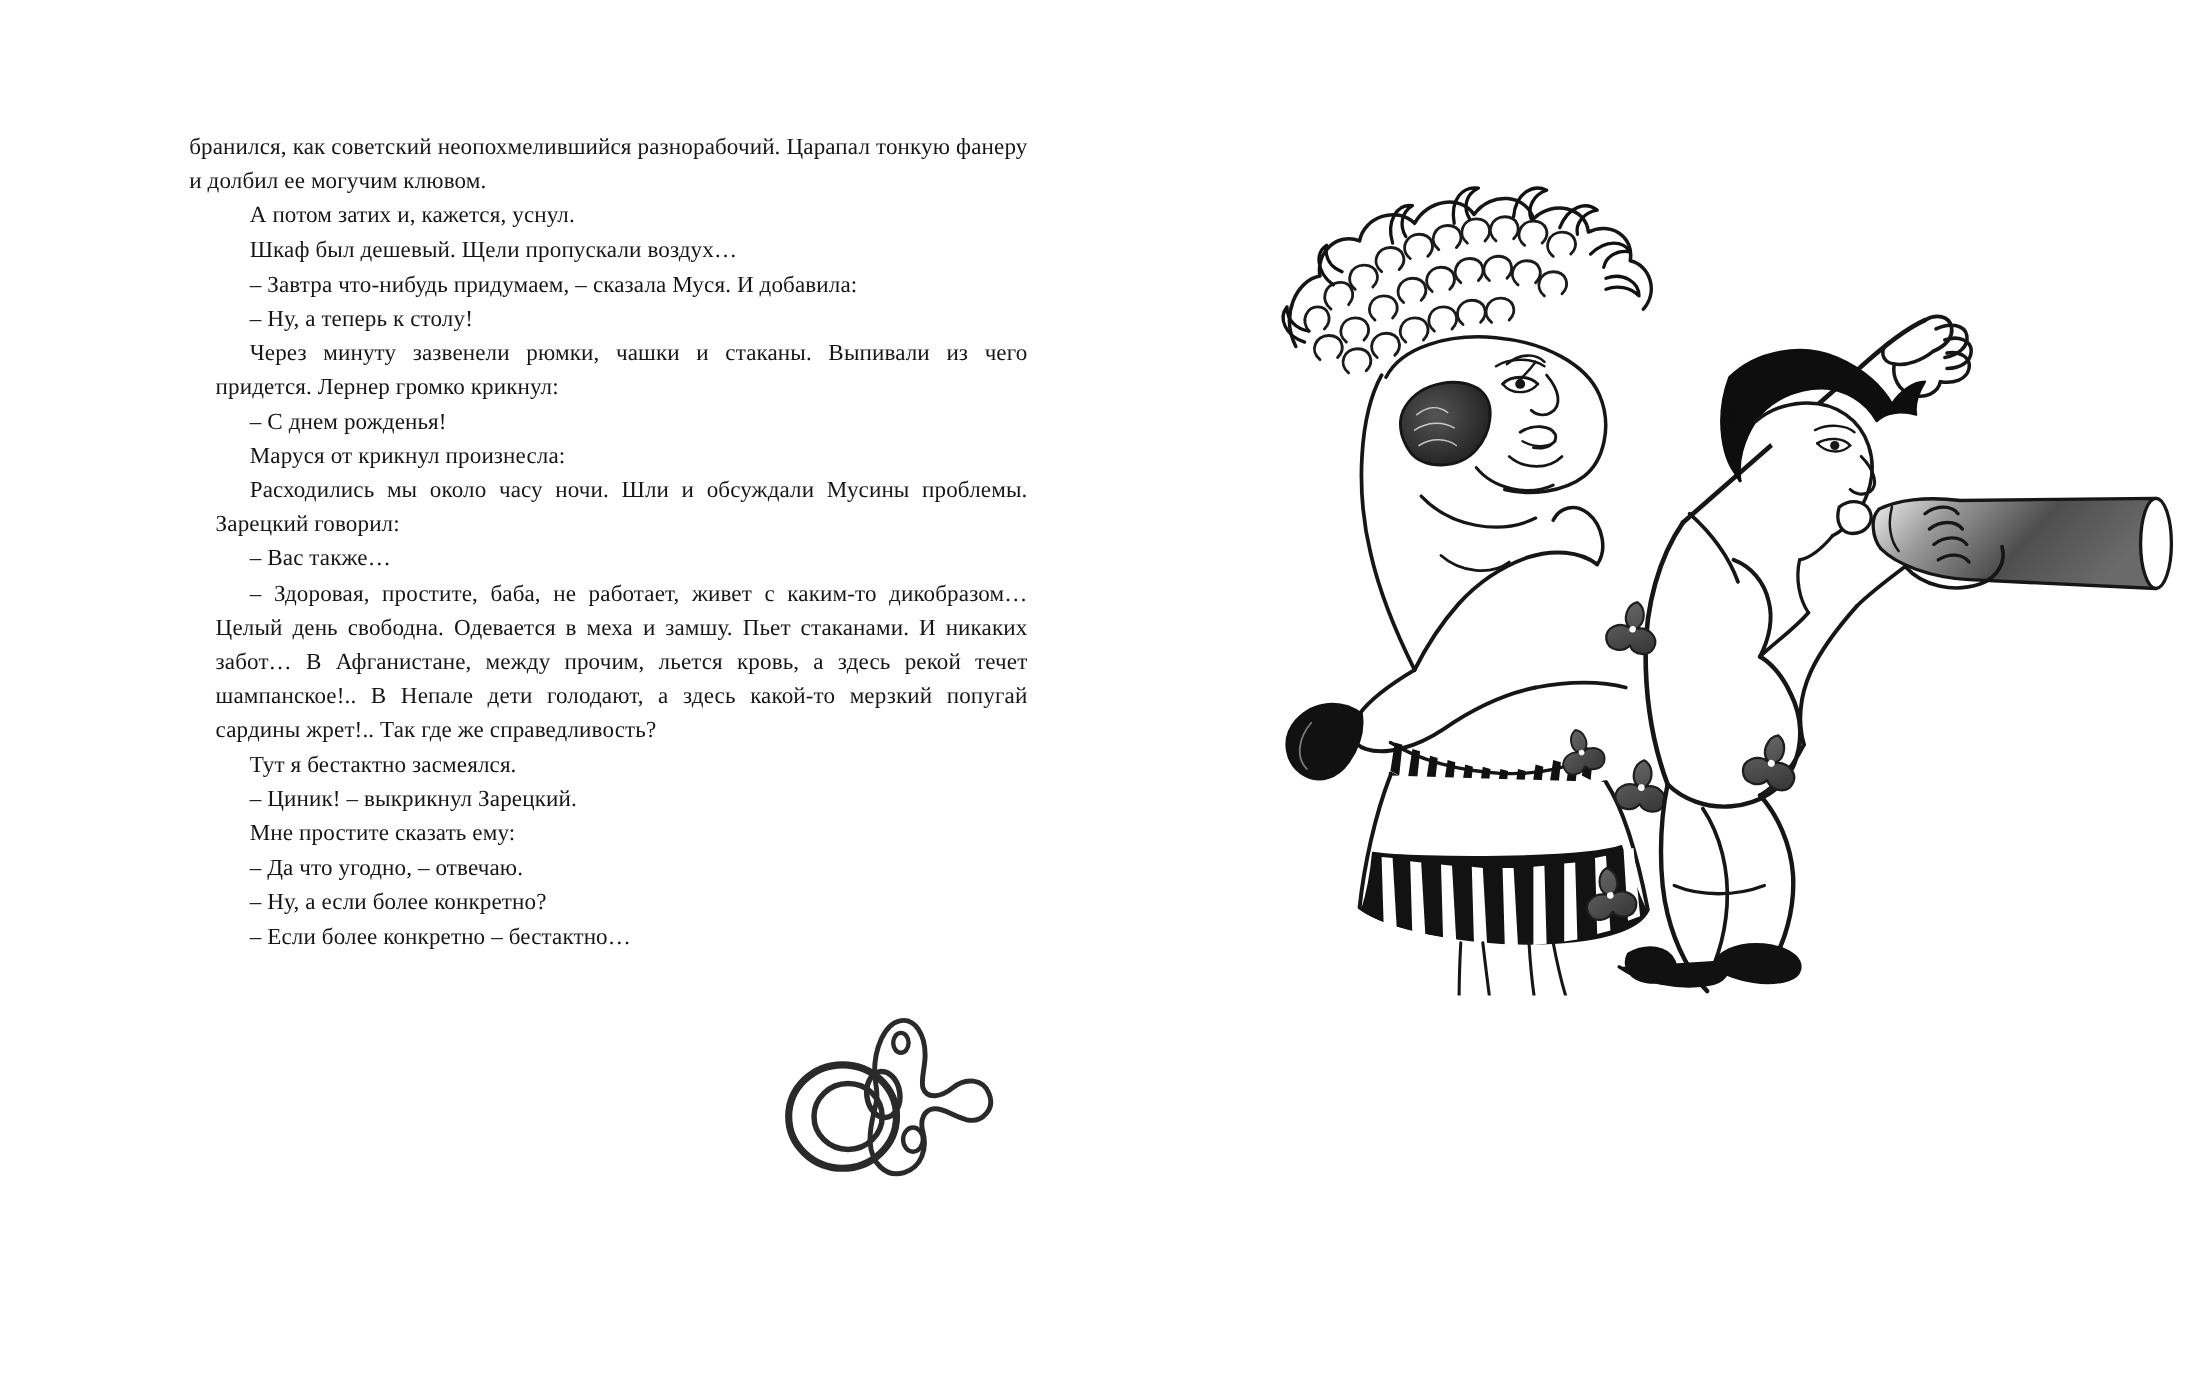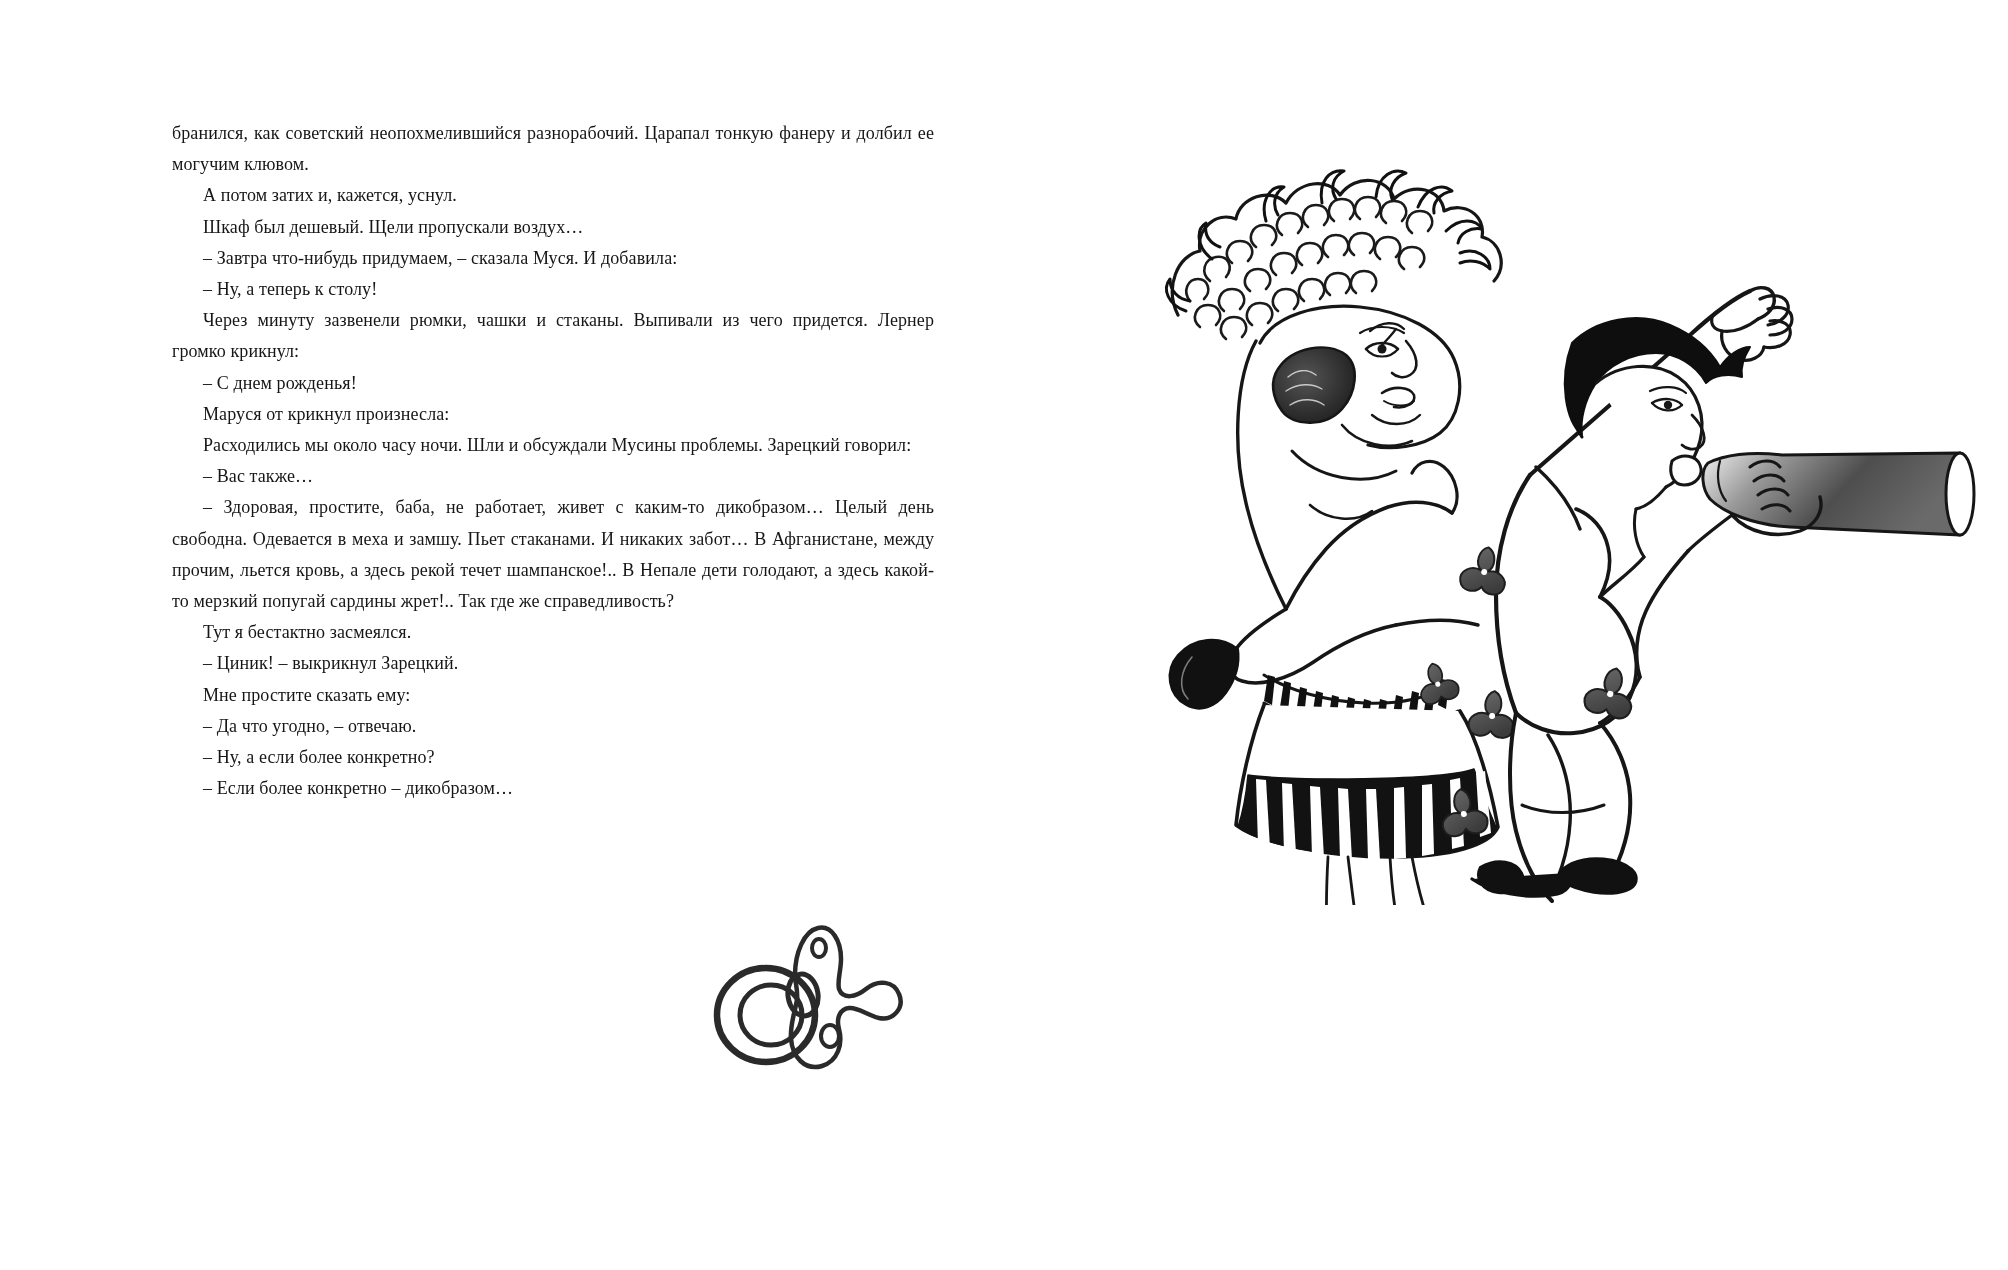--- a/index.html
+++ b/index.html
@@ -23,30 +23,31 @@
 
   
   .text-column {
     position: absolute;
     left: 172px;
     top: 118px;
     width: 762px;
   }
   .para {
     margin: 0;
-    font-size: 18px;
+    font-size: 21px;
     line-height: 31.2px;
     color: #161616;
     text-align: justify;
     text-justify: inter-word;
     letter-spacing: 0.1px;
     -webkit-font-smoothing: antialiased;
   }
   .para.indent {
     text-indent: 31px;
+    margin-left: 24px;
   }
   .para.cont {
     text-indent: 0;
   }
   .para.last-line-left {
     text-align-last: left;
   }
 
   
   .ornament {
@@ -86,21 +87,21 @@
     <p class="para indent last-line-left">– С днем рожденья!</p>
     <p class="para indent last-line-left">Маруся от крикнул произнесла:</p>
     <p class="para indent">Расходились мы около часу ночи. Шли и обсуждали Мусины проблемы. Зарецкий говорил:</p>
     <p class="para indent last-line-left">– Вас также…</p>
     <p class="para indent">– Здоровая, простите, баба, не работает, живет с каким-то дикобразом… Целый день свободна. Одевается в меха и замшу. Пьет стаканами. И никаких забот… В Афганистане, между прочим, льется кровь, а здесь рекой течет шампанское!.. В Непале дети голодают, а здесь какой-то мерзкий попугай сардины жрет!.. Так где же справедливость?</p>
     <p class="para indent last-line-left">Тут я бестактно засмеялся.</p>
     <p class="para indent last-line-left">– Циник! – выкрикнул Зарецкий.</p>
     <p class="para indent last-line-left">Мне простите сказать ему:</p>
     <p class="para indent last-line-left">– Да что угодно, – отвечаю.</p>
     <p class="para indent last-line-left">– Ну, а если более конкретно?</p>
-    <p class="para indent last-line-left">– Если более конкретно – дикобразом…</p>
+    <p class="para indent last-line-left">– Если более конкретно – бестактно…</p>
   </div>
 
   <div class="ornament">
     <svg viewBox="0 0 230 190" xmlns="http://www.w3.org/2000/svg">
       <g fill="none" stroke="#2a2a2a" stroke-linecap="round" stroke-linejoin="round">
 
         <ellipse cx="66" cy="110" rx="49" ry="47" stroke-width="6.5"></ellipse>
 
         <ellipse cx="71" cy="110" rx="31" ry="30" stroke-width="5"></ellipse>
 

